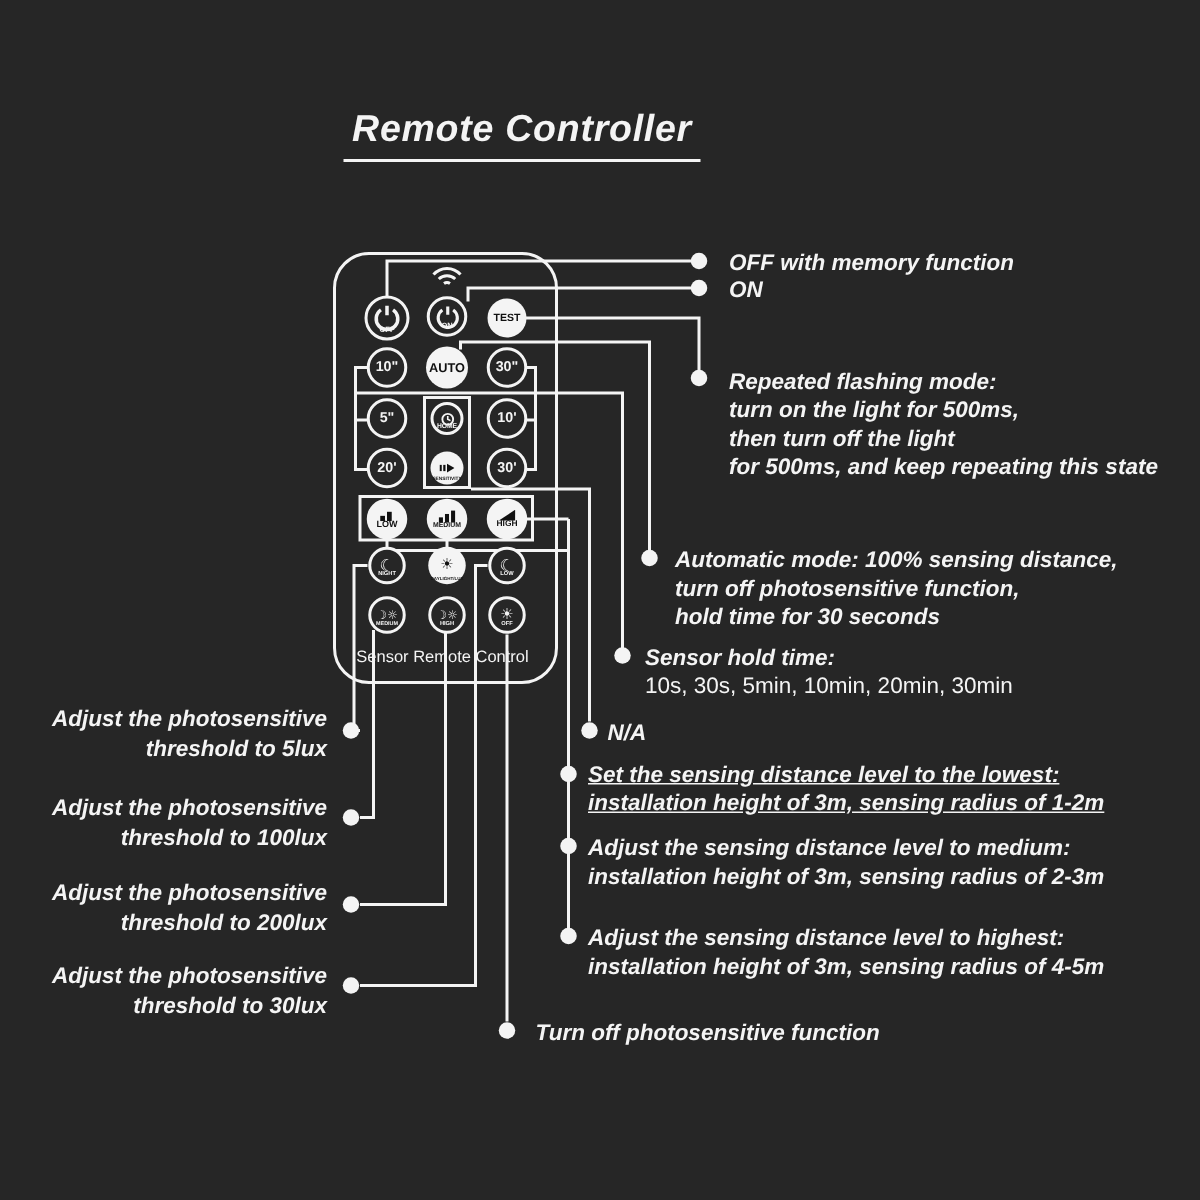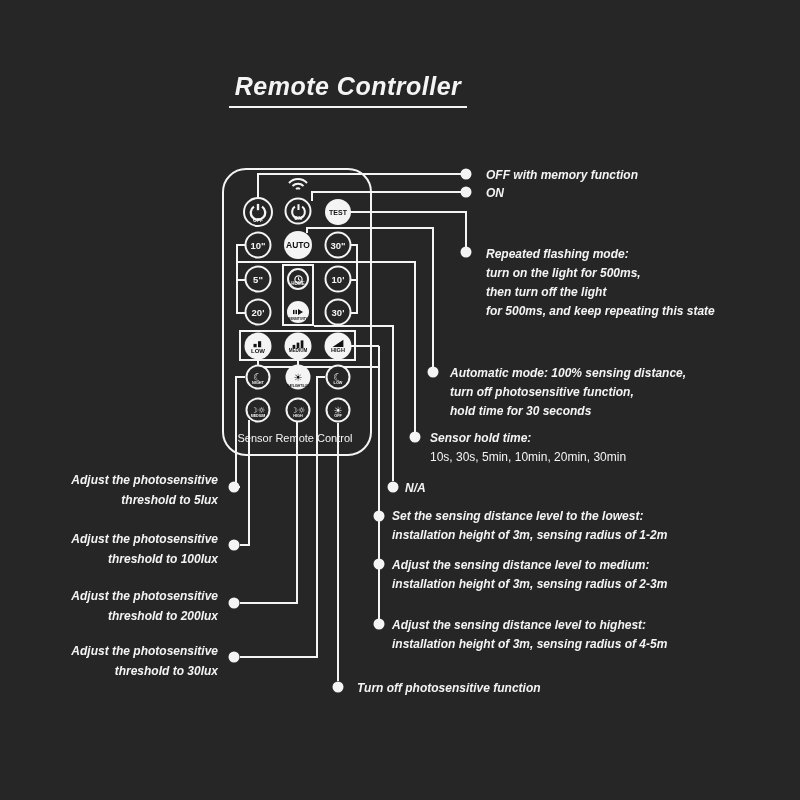--- a/index.html
+++ b/index.html
@@ -21,21 +21,21 @@
        box-sizing:border-box;text-align:center;}
   .outline{border:2px solid #f4f4f4;color:#f4f4f4;background:#262626;}
   .filled{background:#f4f4f4;color:#111;}
   .blabel{font-weight:700;line-height:1;}
   .tiny{position:absolute;left:0;right:0;bottom:2px;font-weight:700;line-height:1;}
   .icon{font-family:"DejaVu Sans",sans-serif;line-height:1;}
   .group-box{position:absolute;border:2px solid #f4f4f4;box-sizing:border-box;z-index:1;background:transparent;}
   #remote-footer{position:absolute;left:222px;top:432px;width:146px;text-align:center;
                  font-size:11px;font-weight:400;z-index:2;}
   
-  .ann{position:absolute;z-index:2;font-size:12px;font-weight:700;font-style:italic;line-height:19px;white-space:nowrap;}
+  .ann{position:absolute;z-index:2;font-size:15px;font-weight:700;font-style:italic;line-height:19px;white-space:nowrap;}
   .ann.left{text-align:right;line-height:20px;}
   .ann .plain{font-weight:400;font-style:normal;}
   svg{display:block;}
 </style>
 </head>
 <body>
 
 <div id="stage">
 
   <div id="title-wrap">
@@ -212,21 +212,21 @@
     <div>turn off photosensitive function,</div>
     <div>hold time for 30 seconds</div>
   </div>
   <div class="ann" style="left:430px;top:429px;">
     <div>Sensor hold time:</div>
     <div class="plain">10s, 30s, 5min, 10min, 20min, 30min</div>
   </div>
   <div class="ann" style="left:405px;top:479px;">
     <div>N/A</div>
   </div>
-  <div class="ann" style="left:392px;top:507px;">
+  <div class="ann" style="left:392px;top:507px;text-decoration:underline;">
     <div>Set the sensing distance level to the lowest:</div>
     <div>installation height of 3m, sensing radius of 1-2m</div>
   </div>
   <div class="ann" style="left:392px;top:556px;">
     <div>Adjust the sensing distance level to medium:</div>
     <div>installation height of 3m, sensing radius of 2-3m</div>
   </div>
   <div class="ann" style="left:392px;top:616px;font-style:italic;">
     <div>Adjust the sensing distance level to highest:</div>
     <div>installation height of 3m, sensing radius of 4-5m</div>

